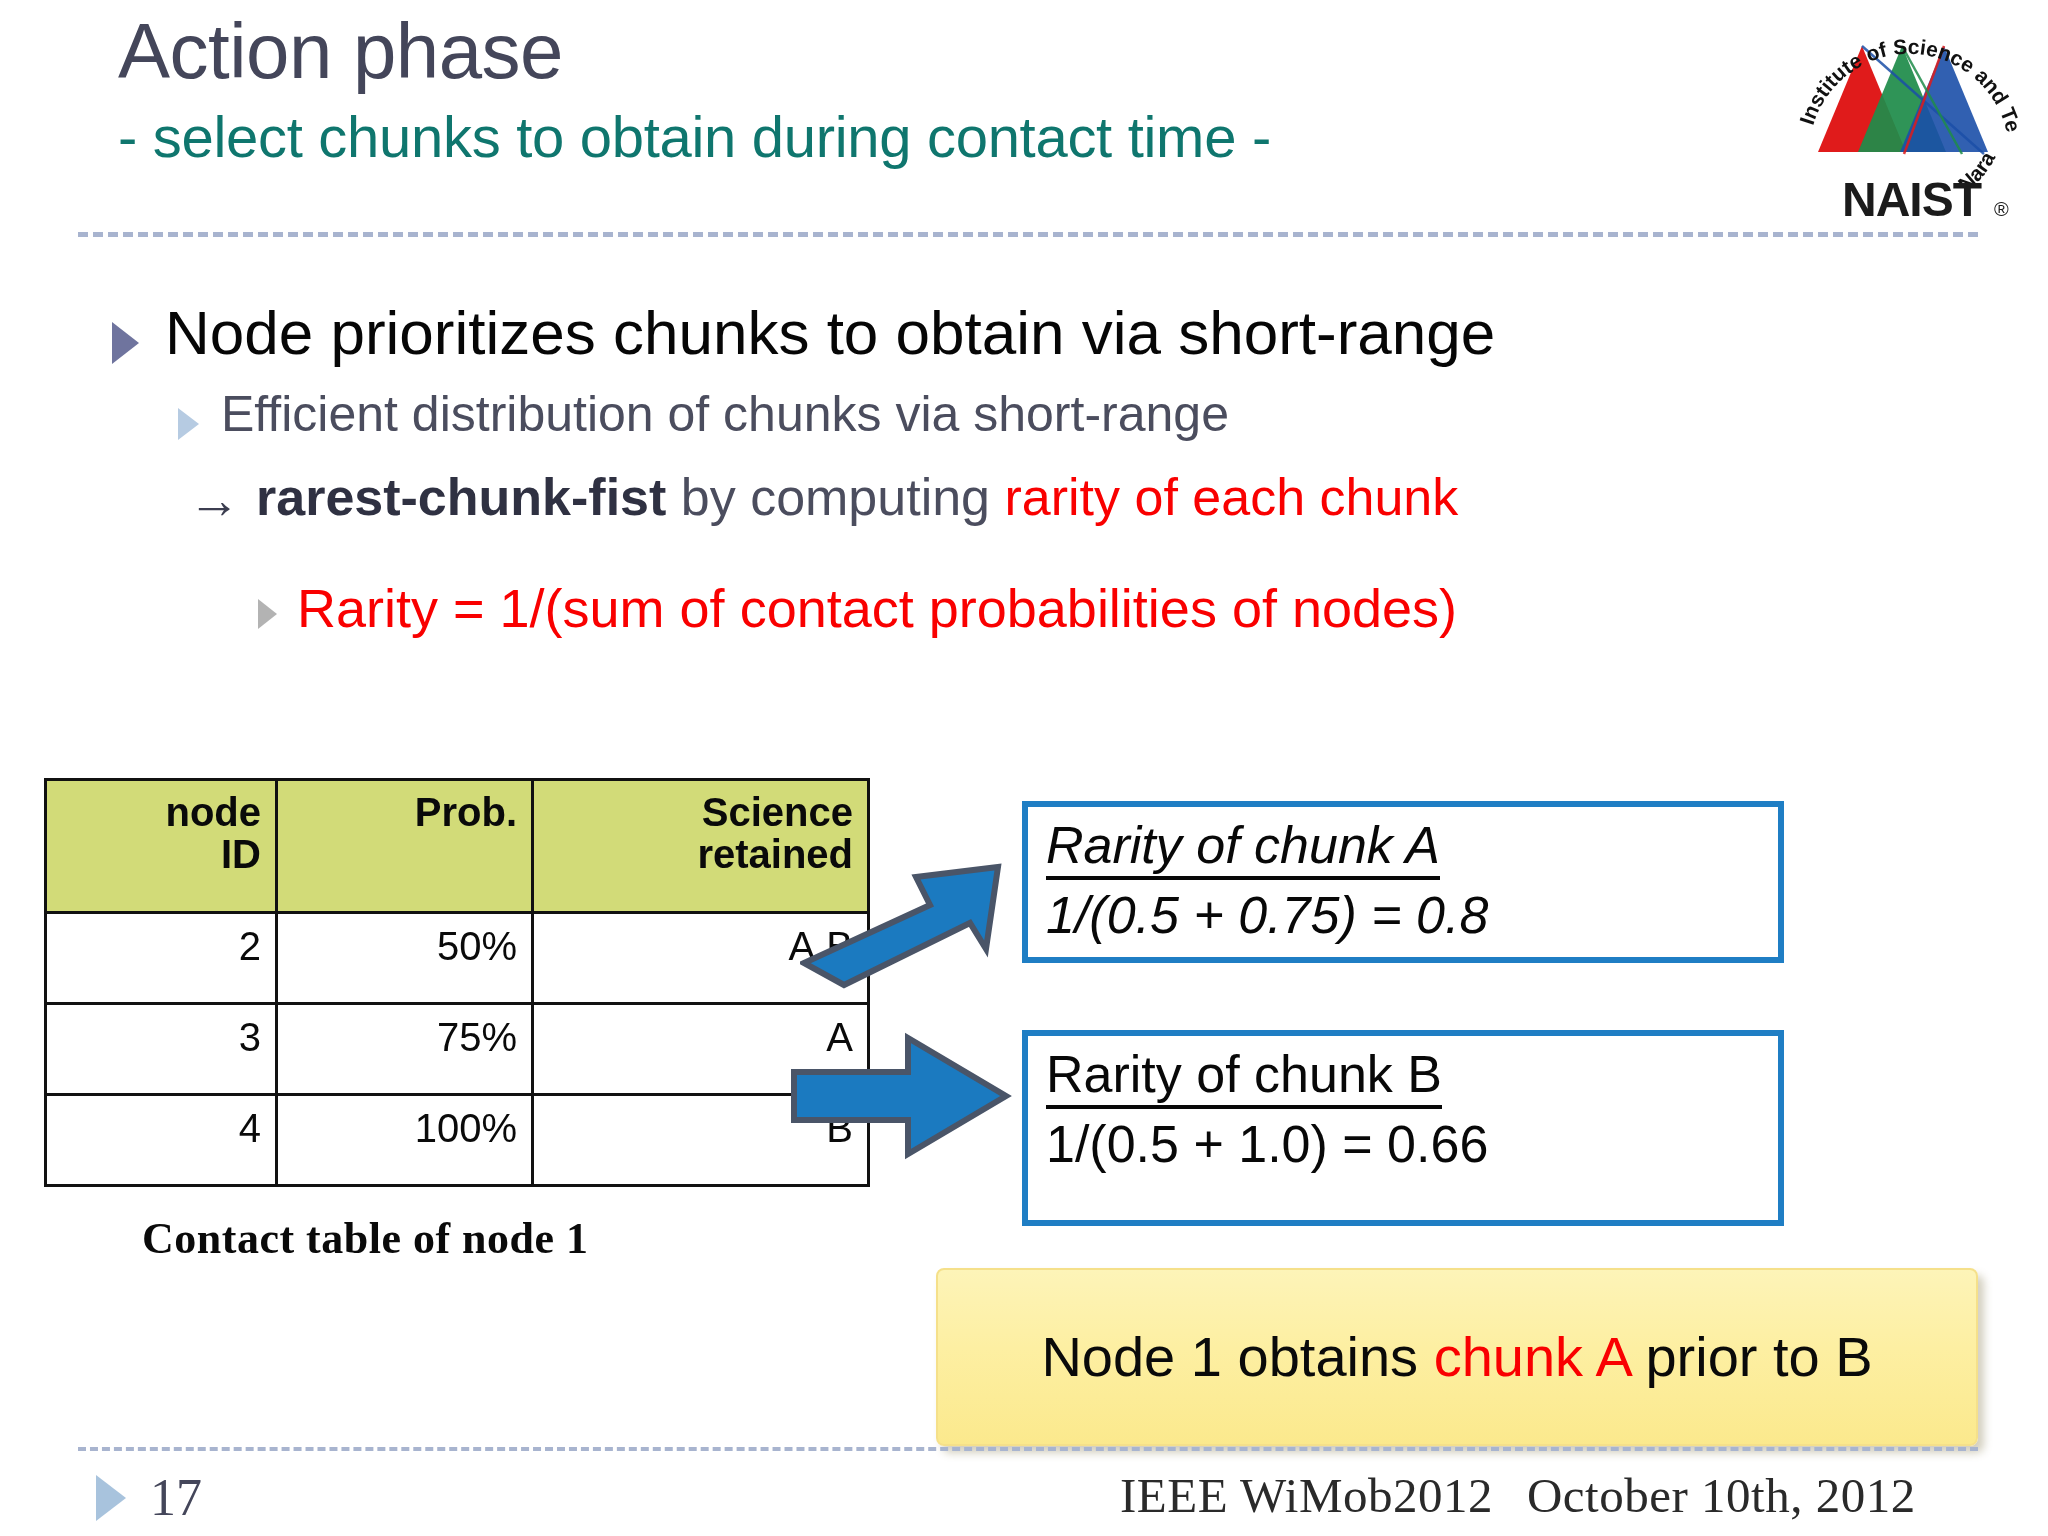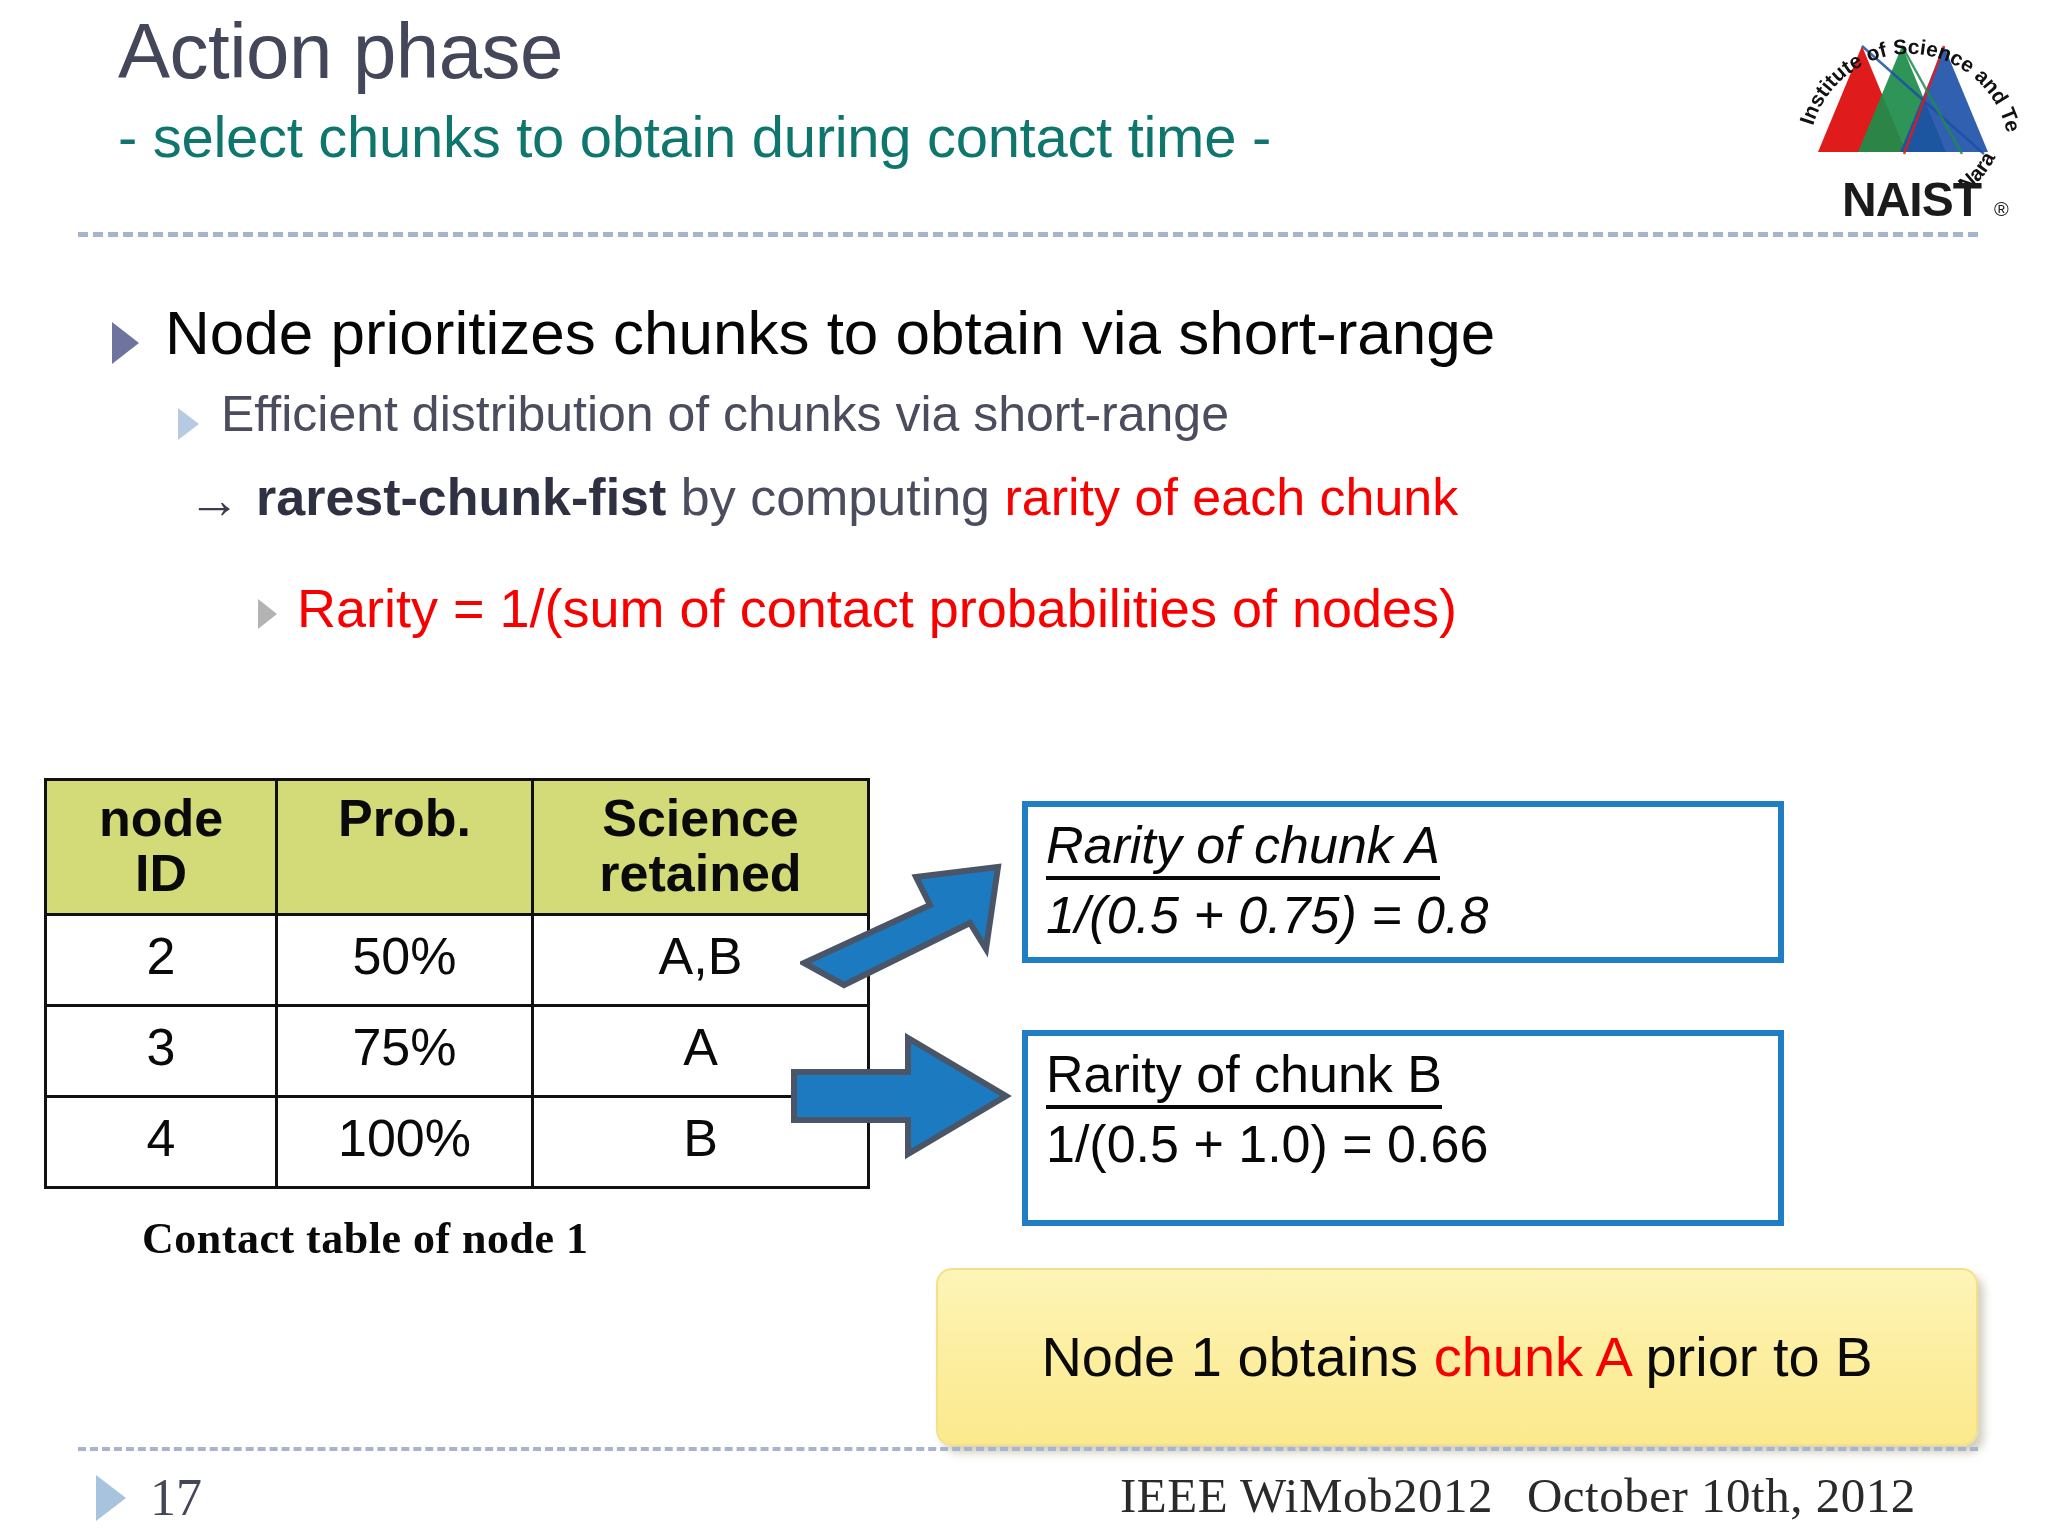--- a/index.html
+++ b/index.html
@@ -137,24 +137,24 @@
     position: absolute;
     left: 44px;
     top: 778px;
   }
   table#contact-table {
     border-collapse: collapse;
     table-layout: fixed;
   }
   #contact-table th, #contact-table td {
     border: 3px solid #111111;
-    text-align: center;
+    text-align: right;
     vertical-align: top;
     padding: 6px 14px;
-    font-size: 52px;
+    font-size: 40px;
   }
   #contact-table th {
     background: #d2db78;
     font-weight: 700;
     color: #0a0a0a;
     line-height: 1.06;
     padding-top: 10px;
     padding-bottom: 12px;
     height: 108px;
   }
@@ -224,21 +224,21 @@
     white-space: nowrap;
   }
 
   
   #callout {
     position: absolute;
     left: 936px;
     top: 1268px;
     width: 1042px;
     height: 178px;
-    border-radius: 16px;
+    border-radius: 8px;
     background: linear-gradient(180deg, #fdf4b8 0%, #fdefa2 45%, #fbe98d 100%);
     border: 2px solid #f5e08a;
     box-shadow: 6px 7px 8px rgba(120,110,60,0.33);
     box-sizing: border-box;
     display: flex;
     flex-direction: column;
     align-items: center;
     justify-content: center;
   }
   #callout .line {

